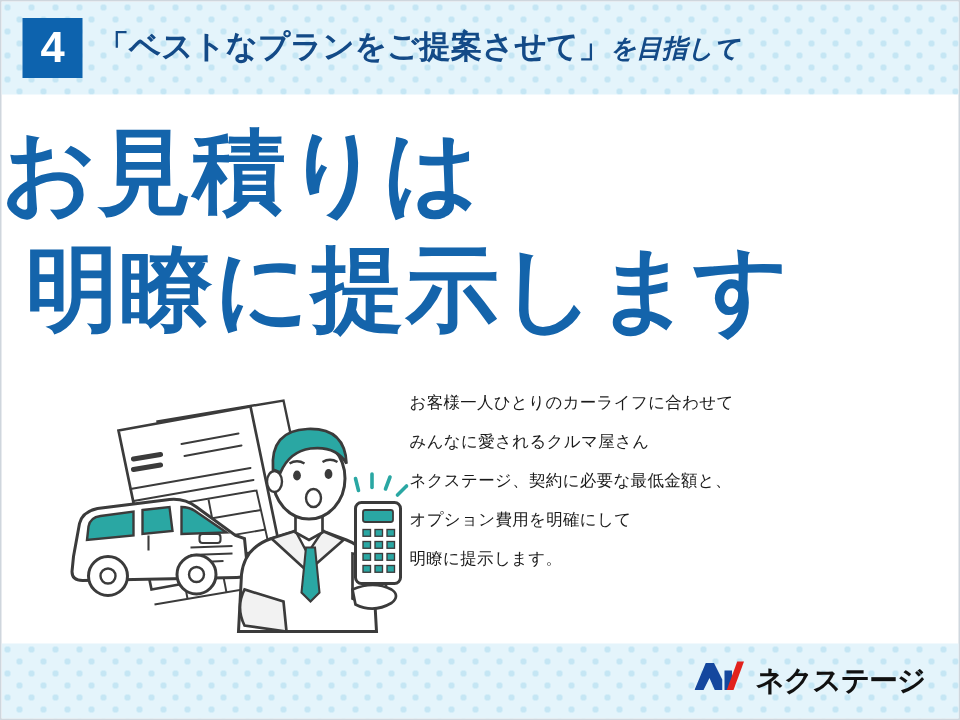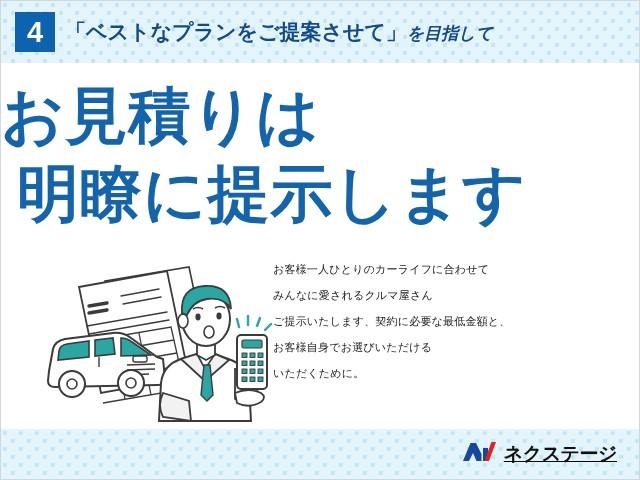--- a/index.html
+++ b/index.html
@@ -52,21 +52,21 @@
     position:absolute;left:272px;top:255px;
     color:#1a1a1a;font-size:11px;line-height:26px;
     letter-spacing:0.2px;
   }
   .body-copy span{display:block;white-space:nowrap;}
   
   .illus{position:absolute;left:38px;top:252px;width:236px;height:172px;}
   
   .logo{
     position:absolute;right:22px;bottom:12px;
-    display:flex;align-items:center;gap:7px;text-decoration:underline;
+    display:flex;align-items:center;gap:7px;
   }
   .logo-text{
     color:#111111;font-size:19px;font-weight:bold;letter-spacing:-0.5px;
     white-space:nowrap;
   }
 </style>
 </head>
 <body>
 
 <div class="frame">
@@ -186,23 +186,23 @@
         <line x1="209" y1="72" x2="209" y2="63"></line>
         <line x1="218" y1="73" x2="221" y2="65"></line>
         <line x1="226" y1="77" x2="232" y2="71"></line>
       </g>
     </svg>
   </div>
 
   <div class="body-copy">
     <span>お客様一人ひとりのカーライフに合わせて</span>
     <span>みんなに愛されるクルマ屋さん</span>
-    <span>ご提示いたします、契約に必要な最低金額と、</span>
-    <span>お客様自身でお選びいただける</span>
-    <span>いただくために。</span>
+    <span>ネクステージ、契約に必要な最低金額と、</span>
+    <span>オプション費用を明確にして</span>
+    <span>明瞭に提示します。</span>
   </div>
 
   <div class="footer-band dots"></div>
 
   <div class="logo">
     <span>
       <svg width="34" height="22" viewBox="0 0 34 22" xmlns="http://www.w3.org/2000/svg">
         <path d="M0 20 L7.5 2 L13 2 L18.5 13 L18.5 20 L13.5 20 L10 12 L6 20 Z" fill="#14479e"></path>
         <path d="M20 20 L20 7 L25 7 L25 20 Z" fill="#14479e"></path>
         <path d="M26 20 L33 1 L28.5 1 L21.5 20 Z" fill="#e2211c"></path>

